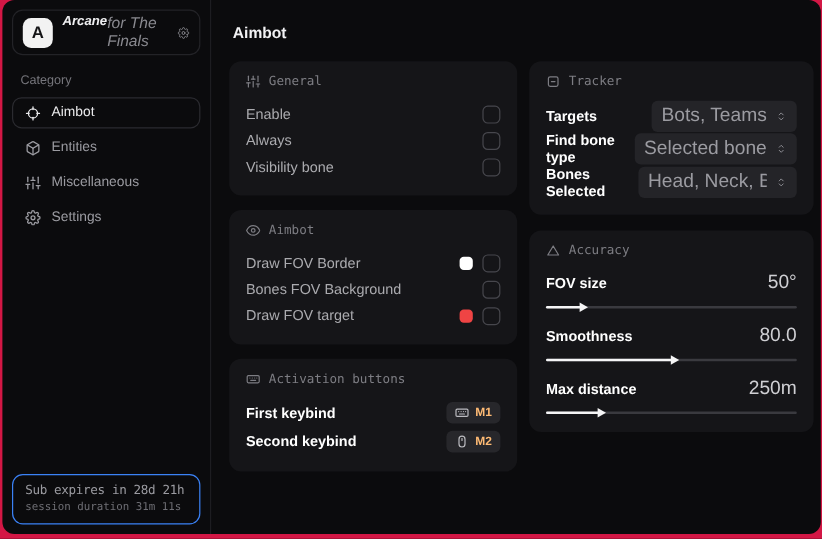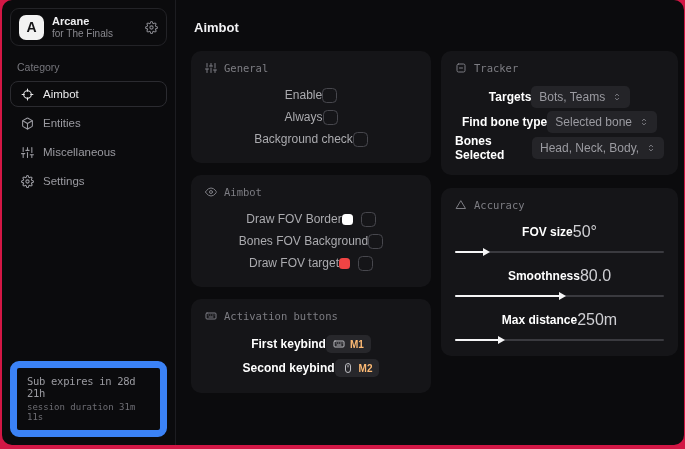--- a/index.html
+++ b/index.html
@@ -24,70 +24,70 @@
   }
   .logo {
     width:25px; height:25px; background:#f2f2f2; border-radius:7px;
     color:#141416; font-weight:bold; font-size:14px;
     display:flex; align-items:center; justify-content:center; position:relative; flex:0 0 25px;
   }
   .logo::before {
     content:""; position:absolute; right:-3px; top:-3px; width:12px; height:12px;
     background:#55555a; border-radius:4px; z-index:-1;
   }
-  .brandtext { display:flex; flex-direction:column; line-height:1.15; }
+  .brandtext { display:flex; flex-direction:row; line-height:1.15;font-style:italic; }
   .brandname { color:#f0f0f2; font-size:11px; font-weight:bold; }
-  .brandsub  { color:#8a8a90; font-size:10px; }
+  .brandsub  { color:#8a8a90; font-size:13px; }
   .brand-gear { margin-left:auto; color:#85858b; width:13px; height:13px; cursor:pointer; }
   .cat-label { color:#76767c; font-size:10.5px; margin:15px 7px 8px; }
   .nav-item {
     height:26px; display:flex; align-items:center; gap:9px; padding:0 10px;
     color:#9b9ba1; font-size:11.5px; border:1px solid transparent;
     border-radius:8px; margin-bottom:3px; cursor:pointer;
   }
   .nav-item.active { border-color:#2b2b30; color:#eaeaec; }
   .nav-icon { width:13px; height:13px; flex:0 0 13px; }
   .subbox {
-    margin-top:auto; border:7px solid #3b82f6; border-radius:9px;
+    margin-top:auto; border:1px solid #3b82f6; border-radius:9px;
     padding:7px 10px 8px; font-family:"DejaVu Sans Mono",monospace;
   }
   .sub-line1 { color:#9b9ba1; font-size:10.5px; letter-spacing:-0.3px; }
   .sub-line2 { color:#6e6e74; font-size:9px; margin-top:3px; }
   
   .main { flex:1; padding:16px 15px; position:relative; }
   .page-title { color:#f2f2f4; font-size:13px; font-weight:bold; margin:4px 0 16px 3px; }
   .cols { display:flex; gap:10px; align-items:flex-start; }
   .col-left  { width:240px; flex:0 0 240px; display:flex; flex-direction:column; gap:12px; }
   .col-right { width:237px; flex:0 0 237px; display:flex; flex-direction:column; gap:13px; }
   .card { background:#151518; border-radius:10px; padding:11px 14px 13px; width:100%; }
   .card-head {
     display:flex; align-items:center; gap:7px; color:#7d7d83;
     font-family:"DejaVu Sans Mono",monospace; font-size:10.5px; margin-bottom:10px;
   }
   .card-head svg { width:12px; height:12px; }
-  .row { display:flex; align-items:center; justify-content:center; min-height:22px; }
+  .row { display:flex; align-items:center; justify-content:space-between; min-height:22px; }
   .row-label { color:#ababaf; font-size:12px; }
   .row-label.strong { color:#ffffff; font-weight:bold; }
   .checkbox {
     width:15px; height:15px; border:1.5px solid #47474d; border-radius:4.5px;
     cursor:pointer; flex:0 0 15px;
   }
   .right-group { display:flex; align-items:center; gap:8px; }
   .swatch { width:11px; height:11px; border-radius:3.5px; cursor:pointer; }
   .key-btn {
     display:flex; align-items:center; gap:5px; background:#27272b;
     border-radius:5px; padding:3px 7px; cursor:pointer; color:#fdba74;
   }
   .key-btn svg { width:12px; height:12px; color:#bcbcc1; }
   .key-label { font-size:10px; font-weight:bold; }
   .select-btn {
     display:flex; align-items:center; gap:7px; background:#242428;
     border-radius:5px; padding:4px 8px; cursor:pointer; max-width:150px;
   }
-  .select-value { color:#9b9ba1; font-size:12px; white-space:nowrap; overflow:hidden; }
+  .select-value { color:#9b9ba1; font-size:16px; white-space:nowrap; overflow:hidden; }
   .select-btn svg { width:10px; height:10px; color:#8d8d93; flex:0 0 10px; }
   .slider-row { margin-bottom:12px; }
   .slider-row:last-child { margin-bottom:2px; }
   .slider-track {
     position:relative; height:2px; background:#3a3a3f; border-radius:2px;
     margin-top:8px; cursor:pointer;
   }
   .slider-fill { position:absolute; left:0; top:0; height:2px; background:#f5f5f6; border-radius:2px; }
   .slider-thumb {
     content:""; position:absolute; right:-6px; top:-3px;
@@ -187,21 +187,21 @@
           </div>
           <div class="row">
             <span class="row-label">Enable</span>
             <span class="checkbox"></span>
           </div>
           <div class="row">
             <span class="row-label">Always</span>
             <span class="checkbox"></span>
           </div>
           <div class="row">
-            <span class="row-label">Background check</span>
+            <span class="row-label">Visibility bone</span>
             <span class="checkbox"></span>
           </div>
         </div>
 
         <div class="card">
           <div class="card-head">
             <svg viewBox="0 0 24 24">
                 <path d="M1 12s4-8 11-8 11 8 11 8-4 8-11 8-11-8-11-8z"></path>
                 <circle cx="12" cy="12" r="3"></circle>
               </svg>

